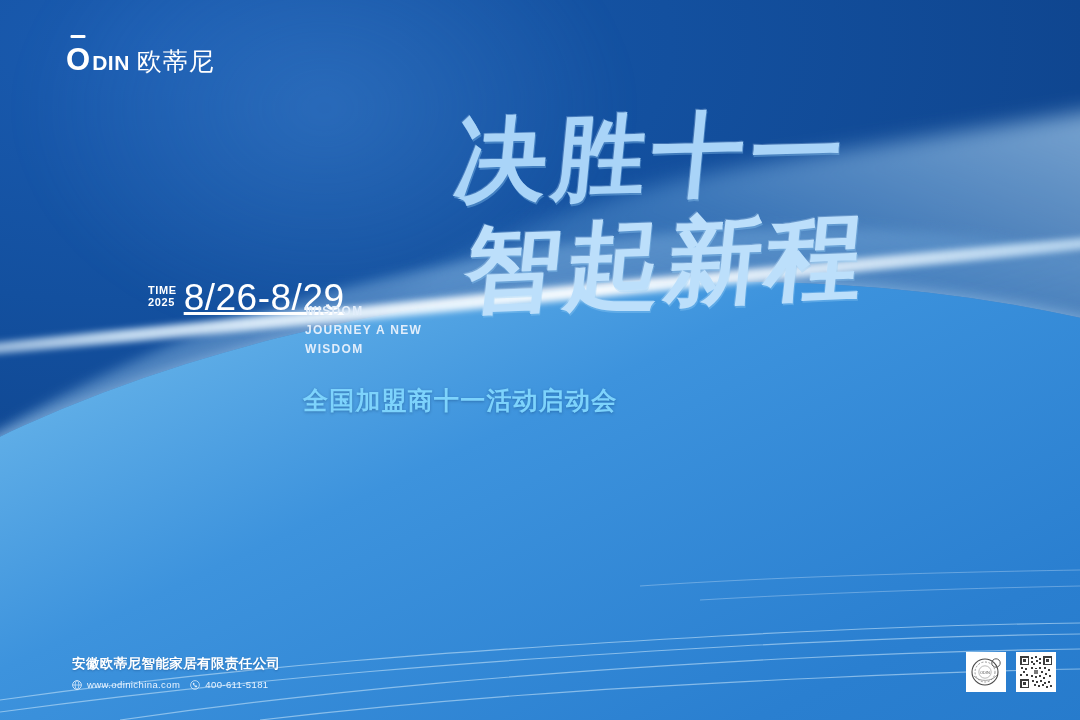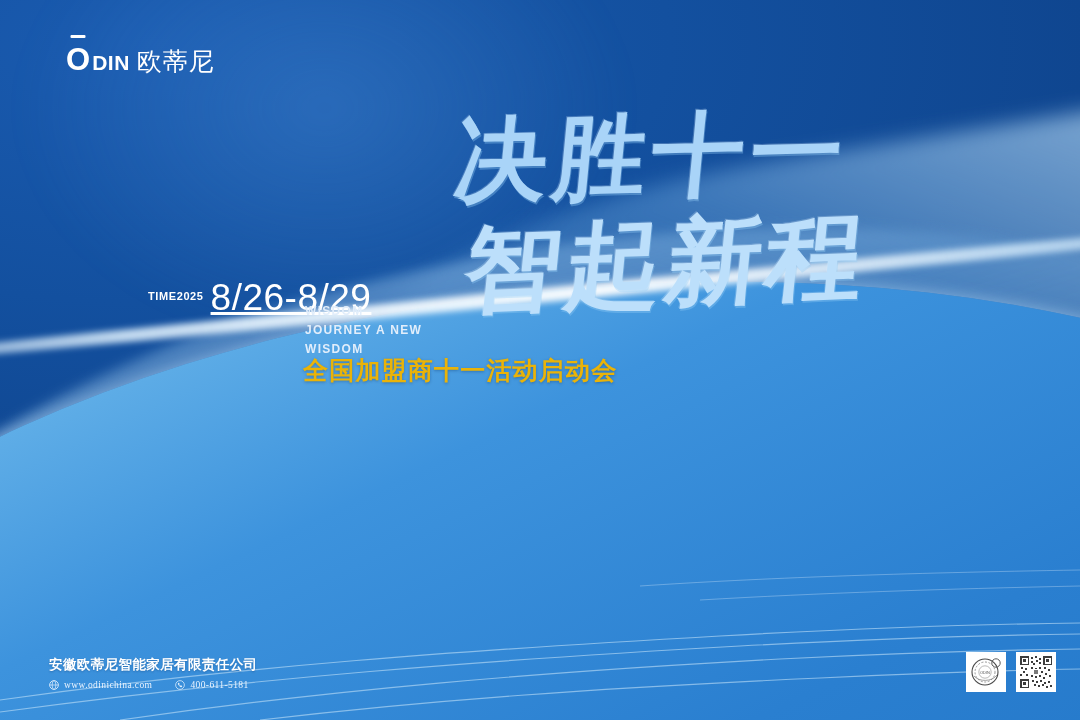--- a/index.html
+++ b/index.html
@@ -72,33 +72,33 @@
     width:15px; height:3px; background:#fff; border-radius:1px;
   }
   .logo-latin { font-size:21px; font-weight:bold; letter-spacing:.5px; line-height:1; }
   .logo-cn { font-size:25px; font-weight:normal; letter-spacing:1px; line-height:1; margin-left:5px;
              font-family:"DejaVu Sans","Liberation Sans",sans-serif; }
   
   .date-row {
     position:absolute; left:148px; top:277px;
     display:flex; align-items:center; gap:7px; color:#ffffff;
   }
-  .time-tag { display:flex; flex-direction:row; line-height:1.08;
+  .time-tag { display:flex; flex-direction:column; line-height:1.08;
               font-size:11px; font-weight:bold; letter-spacing:.6px; padding-bottom:2px; }
   .date-val { font-size:37px; font-weight:500; letter-spacing:.5px;text-decoration:underline; }
   
   .tagline {
     position:absolute; left:305px; top:302px;
     color:#e2eefb; font-size:12px; font-weight:bold;
     letter-spacing:1.3px; line-height:19px;
   }
   
   .subtitle {
-    position:absolute; left:303px; top:354px;
-    color:#eab308; font-size:25px; font-weight:bold;
+    position:absolute; left:303px; top:384px;
+    color:#7dd3fc; font-size:25px; font-weight:bold;
     letter-spacing:1.2px; line-height:34px;
     font-family:"DejaVu Sans","Liberation Sans",sans-serif;
     text-shadow:0 1px 3px rgba(5,40,90,.35);
   }
   
   .headline {
     position:absolute; left:448px; top:110px; width:470px; height:235px;
   }
   .cal-line {
     color:#a9d4f8; font-weight:bold; white-space:nowrap;
@@ -110,29 +110,29 @@
     font-size:92px; letter-spacing:6px; line-height:1;
     transform:skewX(-7deg) rotate(-1.5deg);
   }
   .cal-line-2 {
     position:absolute; left:18px; top:105px;
     font-size:96px; letter-spacing:4px; line-height:1;
     color:#bcdffb;
     transform:skewX(-8deg) rotate(-2.2deg);
   }
   
-  .footer { position:absolute; left:49px; bottom:30px; color:#ffffff; }
+  .footer { position:absolute; left:72px; bottom:30px; color:#ffffff; }
   .footer-company {
     font-size:13.5px; font-weight:bold; letter-spacing:.4px; line-height:1.5;
     font-family:"DejaVu Sans","Liberation Sans",sans-serif;
     text-shadow:0 1px 2px rgba(5,40,90,.3);
   }
   .footer-contact {
-    display:flex; align-items:center; gap:23px; margin-top:6px;
-    font-size:9.5px; letter-spacing:.4px; color:#eaf4ff;font-family:Liberation Serif, serif;
+    display:flex; align-items:center; gap:10px; margin-top:6px;
+    font-size:9.5px; letter-spacing:.4px; color:#eaf4ff;
   }
   .contact-item { display:flex; align-items:center; gap:5px; }
   .c-icon { width:10px; height:10px; flex:0 0 auto; opacity:.95; }
   
   .badges { position:absolute; right:24px; bottom:28px; display:flex; gap:10px; }
   .badge { width:40px; height:40px; background:#fff; padding:2px;
            display:flex; align-items:center; justify-content:center; }
   .badge svg { display:block; }
 </style>
 </head>

